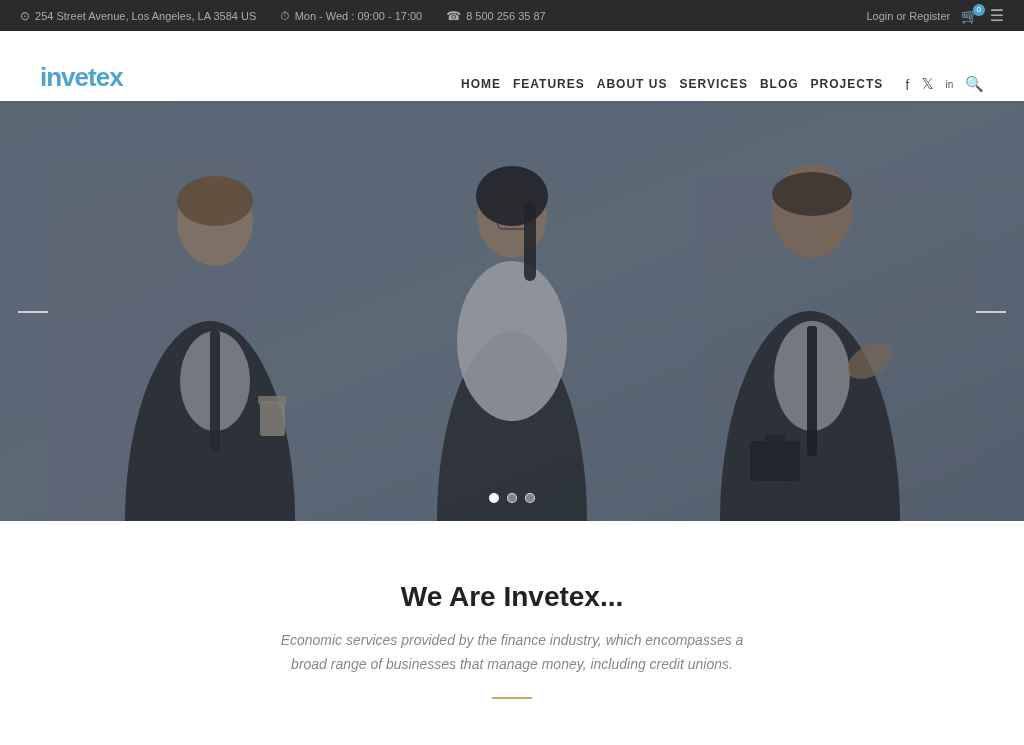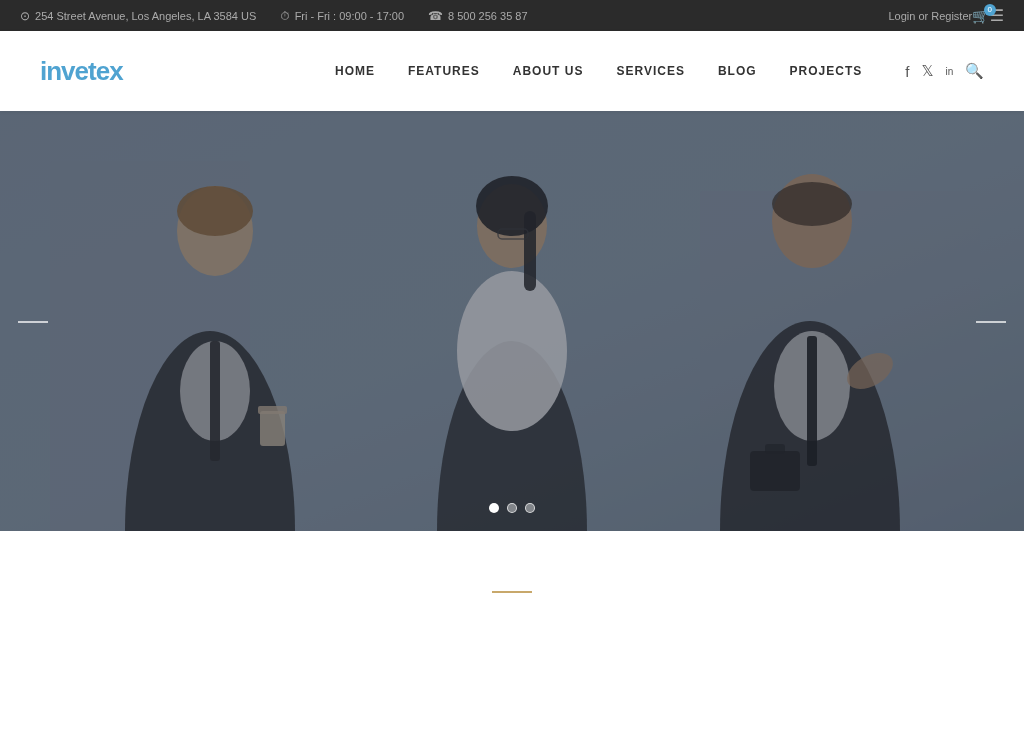--- a/index.html
+++ b/index.html
@@ -21,52 +21,52 @@
       gap: 24px;
     }
     .top-bar-item {
       display: flex;
       align-items: center;
       gap: 5px;
     }
     .top-bar-right {
       display: flex;
       align-items: center;
-      gap: 0;
+      gap: 11px;
     }
     .top-bar-icon {
       font-size: 12px;
       color: #aaa;
     }
 
     
     .header {
       background: #fff;
       padding: 8px 40px;
       display: flex;
-      align-items: center;
+      align-items: flex-end;
       justify-content: space-between;
-      height: 80px;
+      height: 70px;
       box-shadow: 0 1px 4px rgba(0,0,0,0.07);
       position: relative;
       z-index: 10;
     }
     .logo {
       font-size: 26px;
       font-weight: 700;
       color: #222;
       letter-spacing: -1px;
     }
     .logo span {
       color: #4fa3d1;
     }
     .nav {
       display: flex;
       align-items: center;
-      gap: 33px;
+      gap: 12px;
       margin-left: 14px;
     }
     .nav a {
       text-decoration: none;
       font-size: 12px;
       font-weight: 600;
       color: #333;
       letter-spacing: 1px;
       text-transform: uppercase;
     }
@@ -173,21 +173,21 @@
 <body>
 
 <div class="top-bar">
   <div class="top-bar-left">
     <div class="top-bar-item">
       <span class="top-bar-icon">⊙</span>
       <span>254 Street Avenue, Los Angeles, LA 3584 US</span>
     </div>
     <div class="top-bar-item">
       <span class="top-bar-icon">⏱</span>
-      <span>Fri - Fri : 09:00 - 17:00</span>
+      <span>Mon - Wed : 09:00 - 17:00</span>
     </div>
     <div class="top-bar-item">
       <span class="top-bar-icon">☎</span>
       <span>8 500 256 35 87</span>
     </div>
   </div>
   <div class="top-bar-right">
     <span style="cursor:pointer; color:#aaa; font-size:11px;">Login or Register</span>
     <span style="cursor:pointer; font-size:14px; color:#aaa; position:relative;">
       🛒
@@ -306,14 +306,16 @@
   </div>
 
   <div class="slider-dots">
     <div class="dot active"></div>
     <div class="dot"></div>
     <div class="dot"></div>
   </div>
 </section>
 
 <section class="section-intro">
+  <h2>We Are Invetex...</h2>
+  <p>Economic services provided by the finance industry, which encompasses a broad range of businesses that manage money, including credit unions.</p>
   <div class="section-divider"></div>
 </section>
 
 </body></html>

